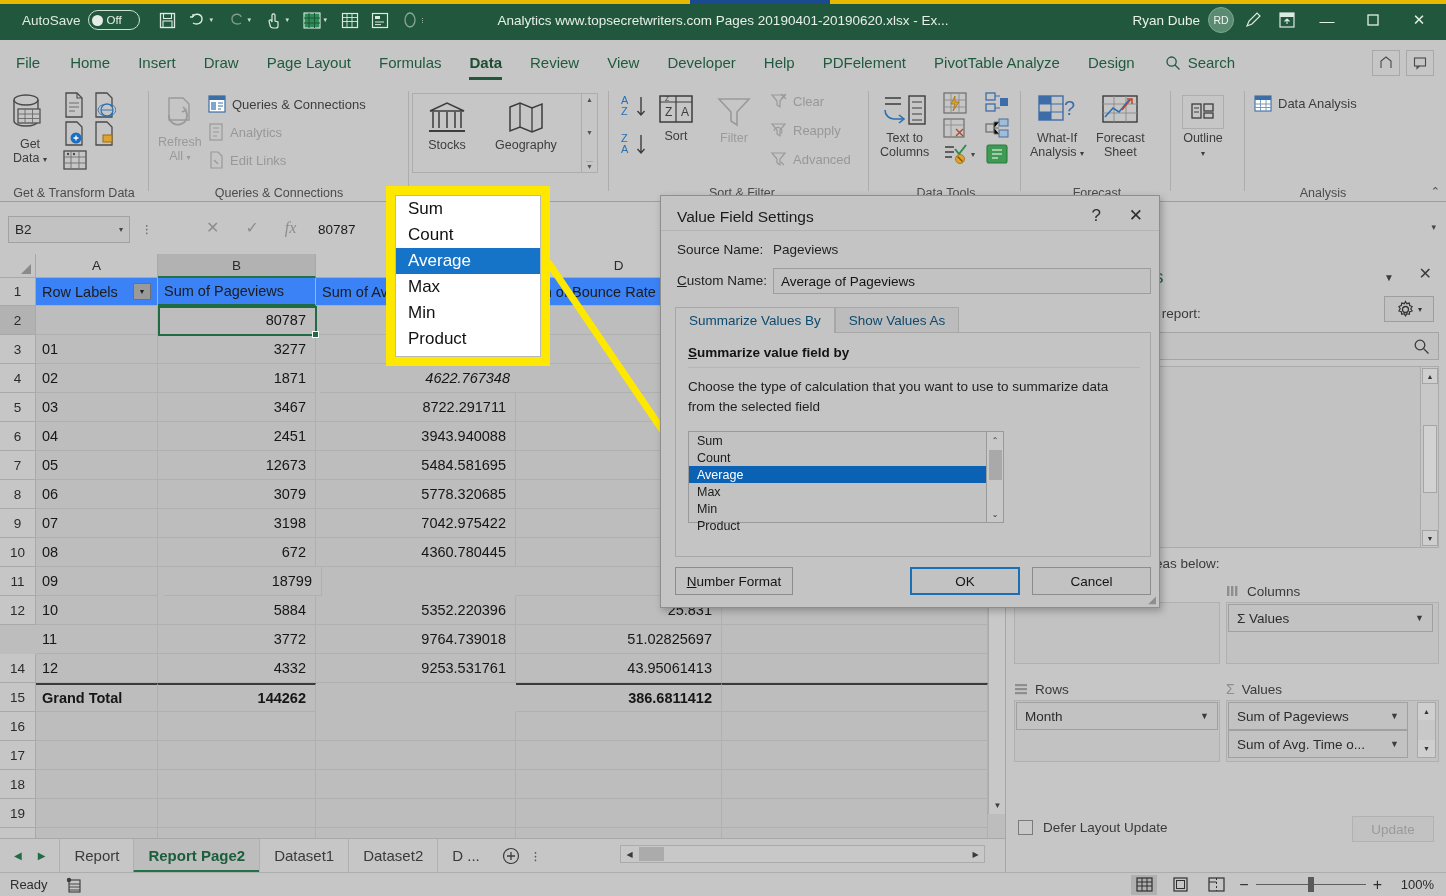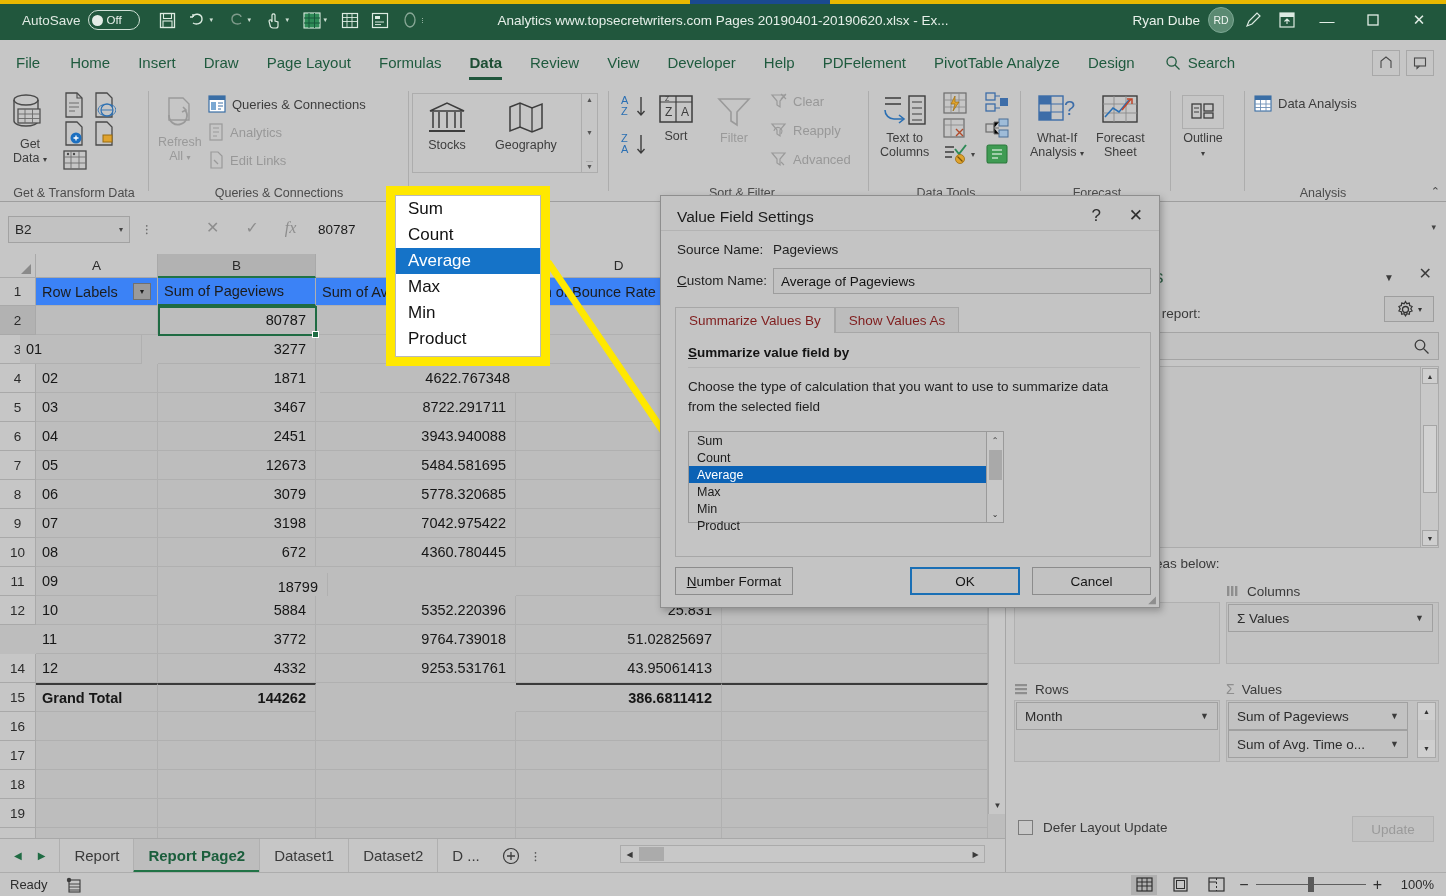--- a/index.html
+++ b/index.html
@@ -251,21 +251,21 @@
   .dlg-sep { position:absolute; left:0; top:34px; width:100%; height:1px; background:#b3b3b3; }
   .lbl-src { position:absolute; left:16px; top:46px; font-size:13.5px; color:#1f1f1f; }
   .val-src { position:absolute; left:112px; top:46px; font-size:13.5px; color:#1f1f1f; }
   .lbl-cn { position:absolute; left:16px; top:77px; font-size:13.5px; color:#1f1f1f; }
   .lbl-cn u { text-decoration:underline; }
   .input-cn { position:absolute; left:112px; top:72px; width:378px; height:26px;
               background:#c2c2c2; border:1px solid #9d9d9d; font-size:13.5px; color:#141414;
               display:flex; align-items:center; padding-left:7px; }
   .tabstrip { position:absolute; left:14px; top:111px; display:flex; }
   .dtab { height:26px; padding:0 13px; display:flex; align-items:center; font-size:13.5px;
-          color:#7f1d1d; border:1px solid #a7a7a7; border-bottom:none; background:#bcbcbc; }
+          color:#0c4a6e; border:1px solid #a7a7a7; border-bottom:none; background:#bcbcbc; }
   .dtab.active { background:#c4c4c4; position:relative; z-index:2; }
   .tabpanel { position:absolute; left:14px; top:136px; width:476px; height:225px;
               background:#c4c4c4; border:1px solid #a7a7a7; }
   .panel-h { position:absolute; left:12px; top:12px; font-size:13.5px; color:#141414; font-weight:bold; }
   .panel-h u { text-decoration:underline; }
   .panel-rule { position:absolute; left:12px; top:34px; width:452px; height:1px; background:#b6b6b6; }
   .panel-p { position:absolute; left:12px; top:44px; width:440px; font-size:13.5px;
              color:#1f1f1f; line-height:1.45; }
   .listbox { position:absolute; left:12px; top:98px; width:316px; height:92px;
              background:#c2c2c2; border:1px solid #9a9a9a; }
@@ -793,29 +793,29 @@
     <div class="cell hdr" style="left:316px; top:24px; width:200px; height:28px;">Sum of Avg. Time on Page</div>
     <div class="cell hdr" style="left:516px; top:24px; width:206px; height:28px;">Sum of Bounce Rate</div>
     <div class="cell hdr" style="left:722px; top:24px; width:266px; height:28px;"></div>
 
     <div class="cell" style="left:36px;  top:52px; width:122px;"></div>
     <div class="cell num" style="left:158px; top:52px; width:158px;">80787</div>
     <div class="cell num" style="left:316px; top:52px; width:200px;"></div>
     <div class="cell num" style="left:516px; top:52px; width:206px;">1.5572</div>
     <div class="cell" style="left:722px; top:52px; width:266px;"></div>
 
-    <div class="cell" style="left:20px;  top:81px; width:122px;">01</div>
+    <div class="cell" style="left:36px;  top:81px; width:122px;">01</div>
     <div class="cell num" style="left:158px; top:81px; width:158px;">3277</div>
     <div class="cell num" style="left:316px; top:81px; width:200px;"></div>
     <div class="cell num" style="left:516px; top:81px; width:206px;">43.590</div>
     <div class="cell" style="left:722px; top:81px; width:266px;"></div>
 
     <div class="cell" style="left:36px;  top:110px; width:122px;">02</div>
     <div class="cell num" style="left:158px; top:110px; width:158px;">1871</div>
-    <div class="cell num" style="left:320px; top:110px; width:200px;">4622.767348</div>
+    <div class="cell num" style="left:320px; top:110px; width:200px;font-style:italic;">4622.767348</div>
     <div class="cell num" style="left:516px; top:110px; width:206px;">25.031</div>
     <div class="cell" style="left:722px; top:110px; width:266px;"></div>
 
     <div class="cell" style="left:36px;  top:139px; width:122px;">03</div>
     <div class="cell num" style="left:158px; top:139px; width:158px;">3467</div>
     <div class="cell num" style="left:316px; top:139px; width:200px;">8722.291711</div>
     <div class="cell num" style="left:516px; top:139px; width:206px;">38.822</div>
     <div class="cell" style="left:722px; top:139px; width:266px;"></div>
 
     <div class="cell" style="left:36px;  top:168px; width:122px;">04</div>
@@ -842,21 +842,21 @@
     <div class="cell num" style="left:516px; top:255px; width:206px;">33.675</div>
     <div class="cell" style="left:722px; top:255px; width:266px;"></div>
 
     <div class="cell" style="left:36px;  top:284px; width:122px;">08</div>
     <div class="cell num" style="left:158px; top:284px; width:158px;">672</div>
     <div class="cell num" style="left:316px; top:284px; width:200px;">4360.780445</div>
     <div class="cell num" style="left:516px; top:284px; width:206px;">17.300</div>
     <div class="cell" style="left:722px; top:284px; width:266px;"></div>
 
     <div class="cell" style="left:36px;  top:313px; width:122px;">09</div>
-    <div class="cell num" style="left:170px; top:313px; width:158px;margin-top:6px;">18799</div>
+    <div class="cell num" style="left:164px; top:313px; width:158px;">18799</div>
     <div class="cell num" style="left:516px; top:313px; width:206px;">26.944</div>
     <div class="cell" style="left:722px; top:313px; width:266px;"></div>
 
     <div class="cell" style="left:36px;  top:342px; width:122px;">10</div>
     <div class="cell num" style="left:158px; top:342px; width:158px;">5884</div>
     <div class="cell num" style="left:316px; top:342px; width:200px;">5352.220396</div>
     <div class="cell num" style="left:516px; top:342px; width:206px;">25.831</div>
     <div class="cell" style="left:722px; top:342px; width:266px;"></div>
 
     <div class="cell" style="left:36px;  top:371px; width:122px;">11</div>

